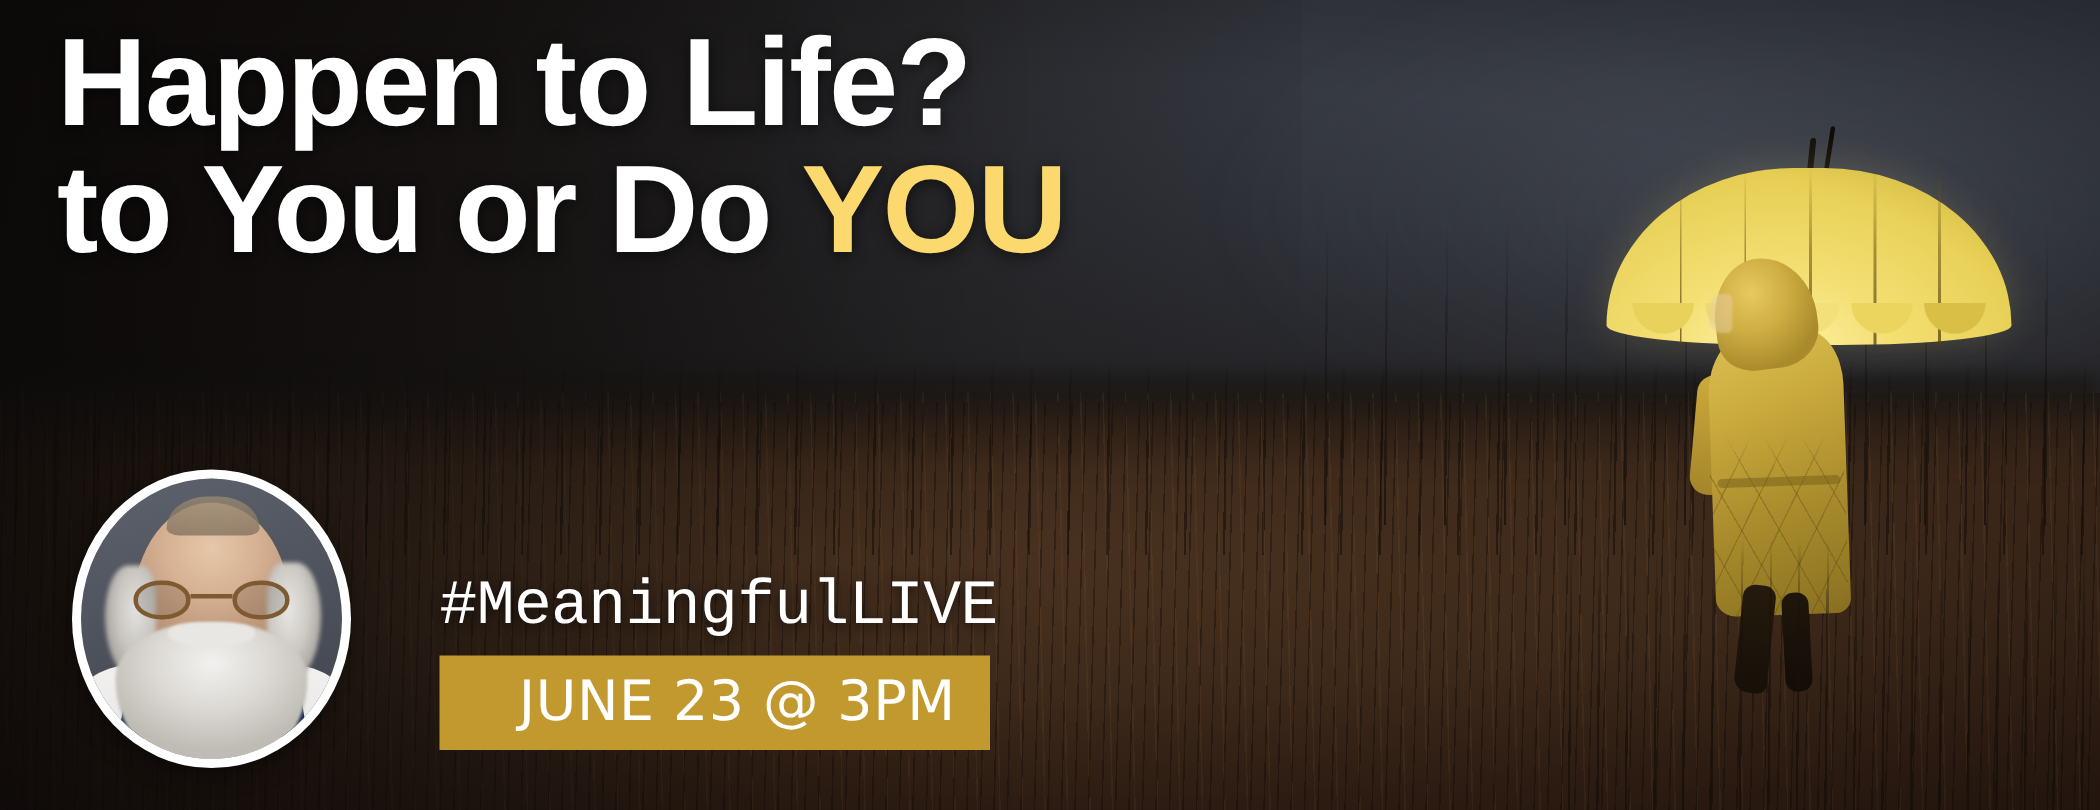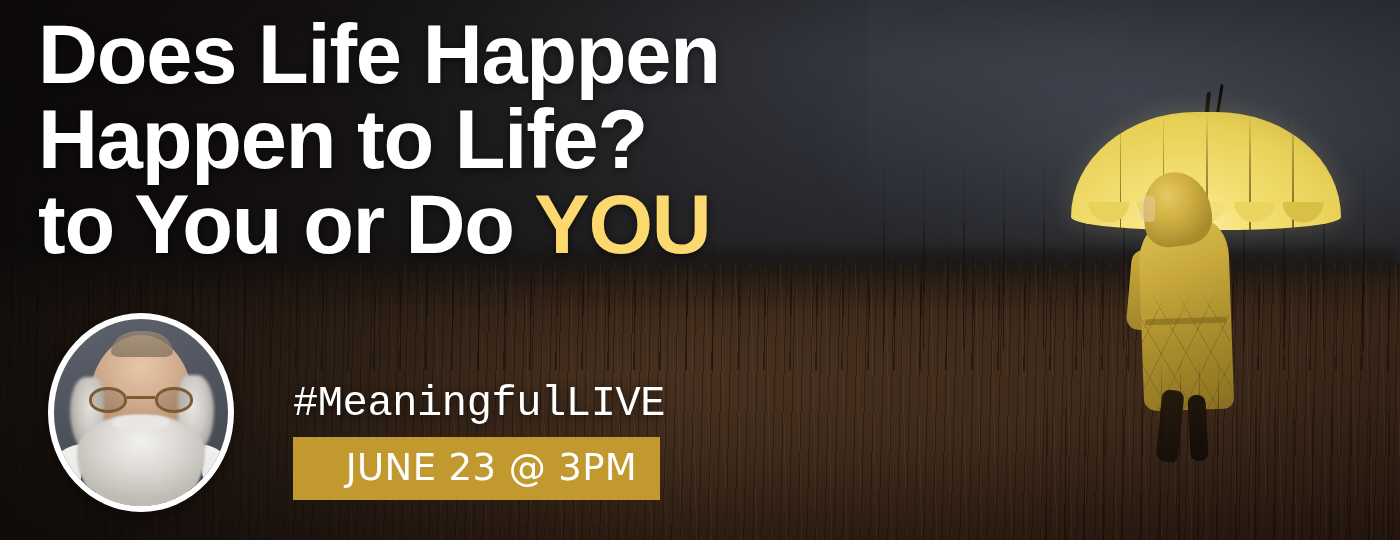--- a/index.html
+++ b/index.html
@@ -368,21 +368,20 @@
       <div class="leg-a"></div>
       <div class="leg-b"></div>
     </div>
 
     <div class="figure-grass-overlay"></div>
     <div class="field-vignette"></div>
     <div class="left-darken"></div>
   </div>
 
   <h1 class="headline">
-    <span class="hl-line">Does Life Happen</span>
     <span class="hl-line">Happen to Life?</span>
     <span class="hl-line"><span>to You or Do </span><span class="hl-accent">YOU</span></span>
   </h1>
 
   <div class="avatar">
     <div class="av-inner">
       <div class="av-shirt"></div>
       <div class="av-susp-l"></div>
       <div class="av-susp-r"></div>
       <div class="av-collar-l"></div>

